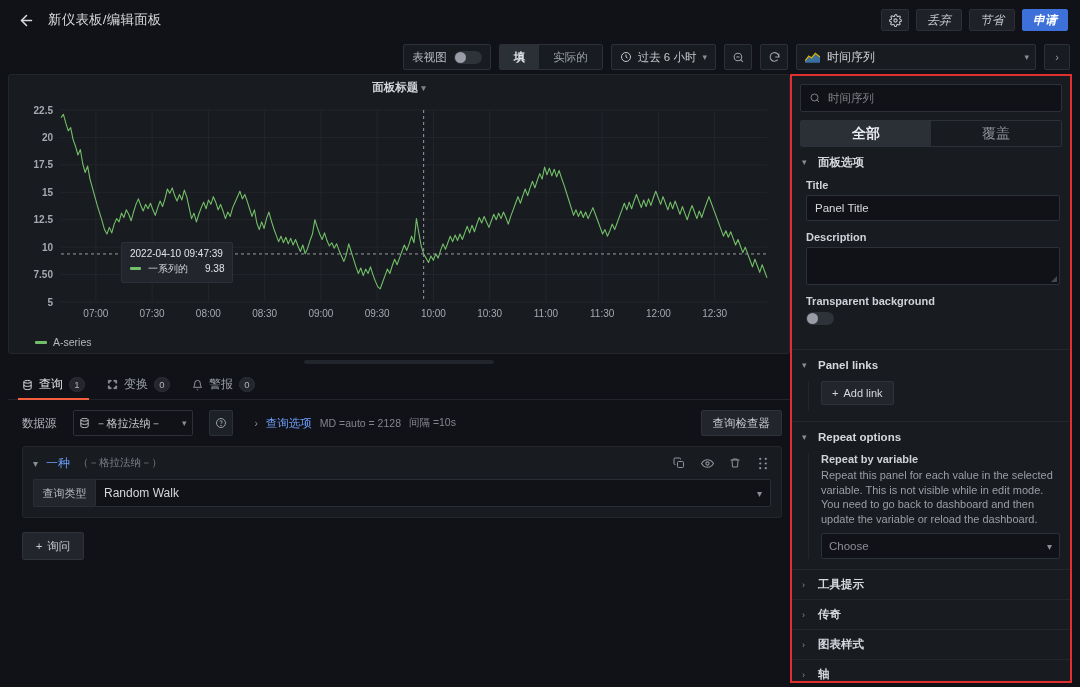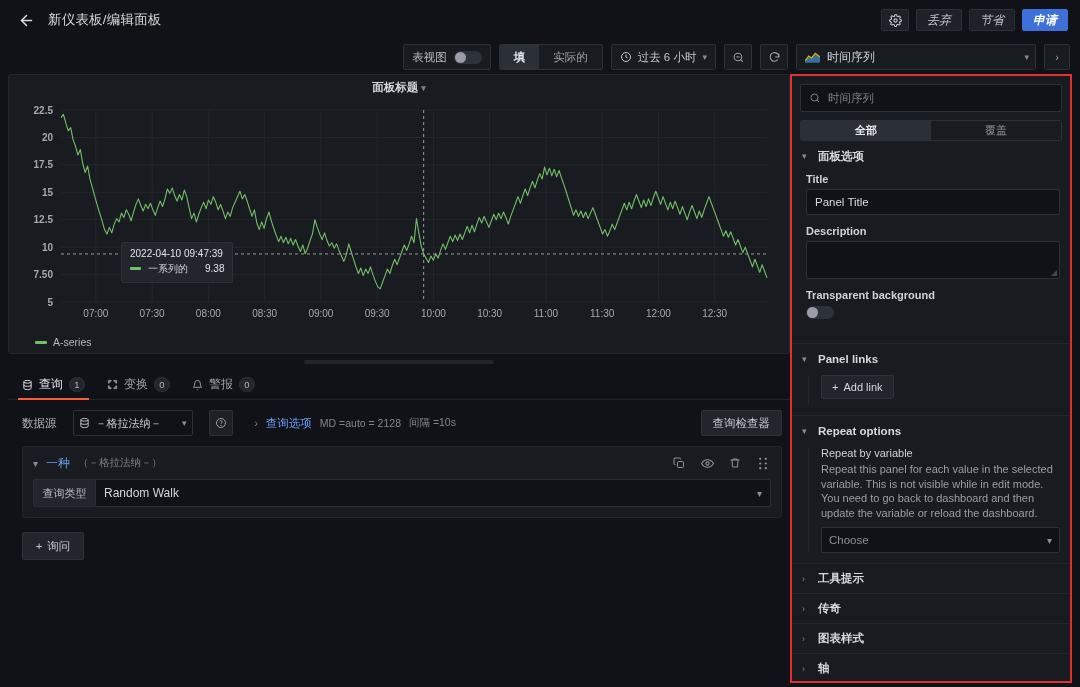--- a/index.html
+++ b/index.html
@@ -169,22 +169,22 @@
     border: 2px solid #e02f2f; background: #181b1f;
     display: flex; flex-direction: column; overflow: hidden;
   }
   .searchbox {
     margin: 8px 8px 0 8px; height: 28px; display: flex; align-items: center; gap: 7px;
     background: #111217; border: 1px solid #2c3038; border-radius: 2px; padding: 0 8px;
   }
   .searchbox .ph { font-size: 11.5px; color: #7e8187; }
   .opt-tabs { margin: 8px 8px 0 8px; display: flex; border: 1px solid #2c3038; border-radius: 2px; overflow: hidden; }
   .opt-tab {
-    flex: 1; height: 19px; display: flex; align-items: center; justify-content: center;
-    font-size: 11px; background: #181b1f; color: #8d9097; cursor: pointer;
+    flex: 1; height: 25px; display: flex; align-items: center; justify-content: center;
+    font-size: 14px; background: #181b1f; color: #8d9097; cursor: pointer;
   }
   .opt-tab.active { background: #2b2f36; color: #e9ebf0; font-weight: bold; }
   .opt-scroll { flex: 1; overflow: hidden; }
   .sect-head {
     height: 30px; display: flex; align-items: center; gap: 8px; padding: 0 10px;
     border-top: 1px solid #23262b; cursor: pointer;
   }
   .sect-head:first-child { border-top: none; }
   .sect-head .chev { color: #8b8e95; font-size: 9px; width: 8px; }
   .sect-title { font-size: 11.5px; color: #d6d8de; font-weight: bold; }
@@ -202,21 +202,21 @@
   .textarea::after {
     content: ""; position: absolute; right: 2px; bottom: 2px;
     width: 0; height: 0; border-left: 6px solid transparent; border-bottom: 6px solid #44474d;
   }
   .sub-block { border-left: 1px solid #23262b; padding-left: 12px; margin-left: 2px; }
   .inline-btn {
     height: 24px; padding: 0 10px; display: inline-flex; align-items: center; gap: 5px;
     background: #22252b; border: 1px solid #2e3239; border-radius: 2px;
     font-size: 11px; color: #d6d8de; cursor: pointer;
   }
-  .sub-title { font-size: 11px; color: #d0d2d8; font-weight: normal; margin-bottom: 3px; }
+  .sub-title { font-size: 11px; color: #d0d2d8; font-weight: bold; margin-bottom: 3px; }
   .sub-desc { font-size: 11px; color: #9b9ea5; line-height: 1.32; margin-bottom: 7px; }
   .choose {
     width: 100%; height: 26px; background: #111217; border: 1px solid #2c3038; border-radius: 2px;
     padding: 0 7px; display: flex; align-items: center; justify-content: space-between;
     font-size: 11.5px; color: #8c8f96; cursor: pointer;
   }
   .choose .cv { font-size: 10px; color: #8b8e95; }
   
   .chart-tooltip {
     position: absolute; background: #22252b; border: 1px solid #2c3038; border-radius: 2px;

